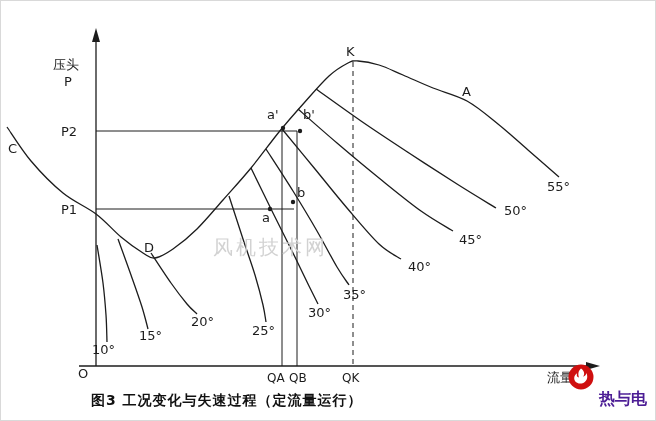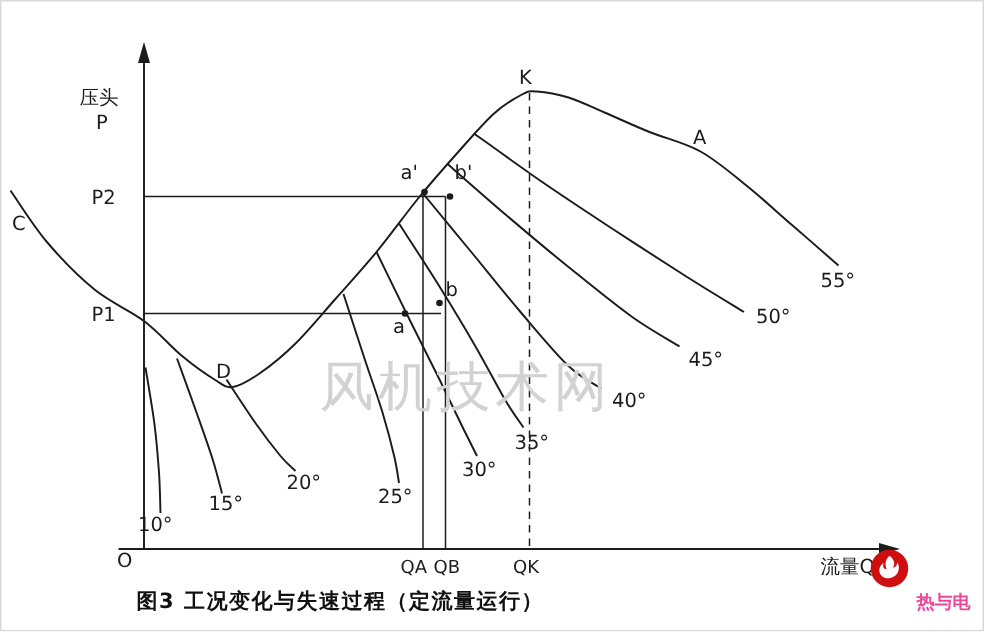--- a/index.html
+++ b/index.html
@@ -14,21 +14,21 @@
     font-family: "DejaVu Sans", sans-serif;
   }
   .figure svg.chart {
     position: absolute;
     left: 0; top: 0;
   }
   .watermark {
     position: absolute;
     left: 212px;
     top: 233px;
-    font-size: 36px;
+    font-size: 20px;
     letter-spacing: 3px;
     color: #d2d2d2;
     pointer-events: none;
     white-space: nowrap;
   }
   .caption {
     position: absolute;
     left: 90px;
     top: 391px;
     width: 400px;
@@ -42,23 +42,23 @@
   .logo {
     position: absolute;
     right: 8px;
     bottom: 10px;
     display: flex;
     align-items: center;
     gap: 5px;
   }
   .logo-mark { width: 26px; height: 26px; display: block; }
   .logo-text {
-    font-size: 12px;
+    font-size: 16px;
     font-weight: bold;
-    color: #ec4899;
+    color: #4c1d95;
     white-space: nowrap;
     margin-top: 46px;
   }
 </style>
 </head>
 <body>
 
 <div class="figure">
 
   <svg id="chart-svg" class="chart" width="656" height="421" viewBox="0 0 656 421">

